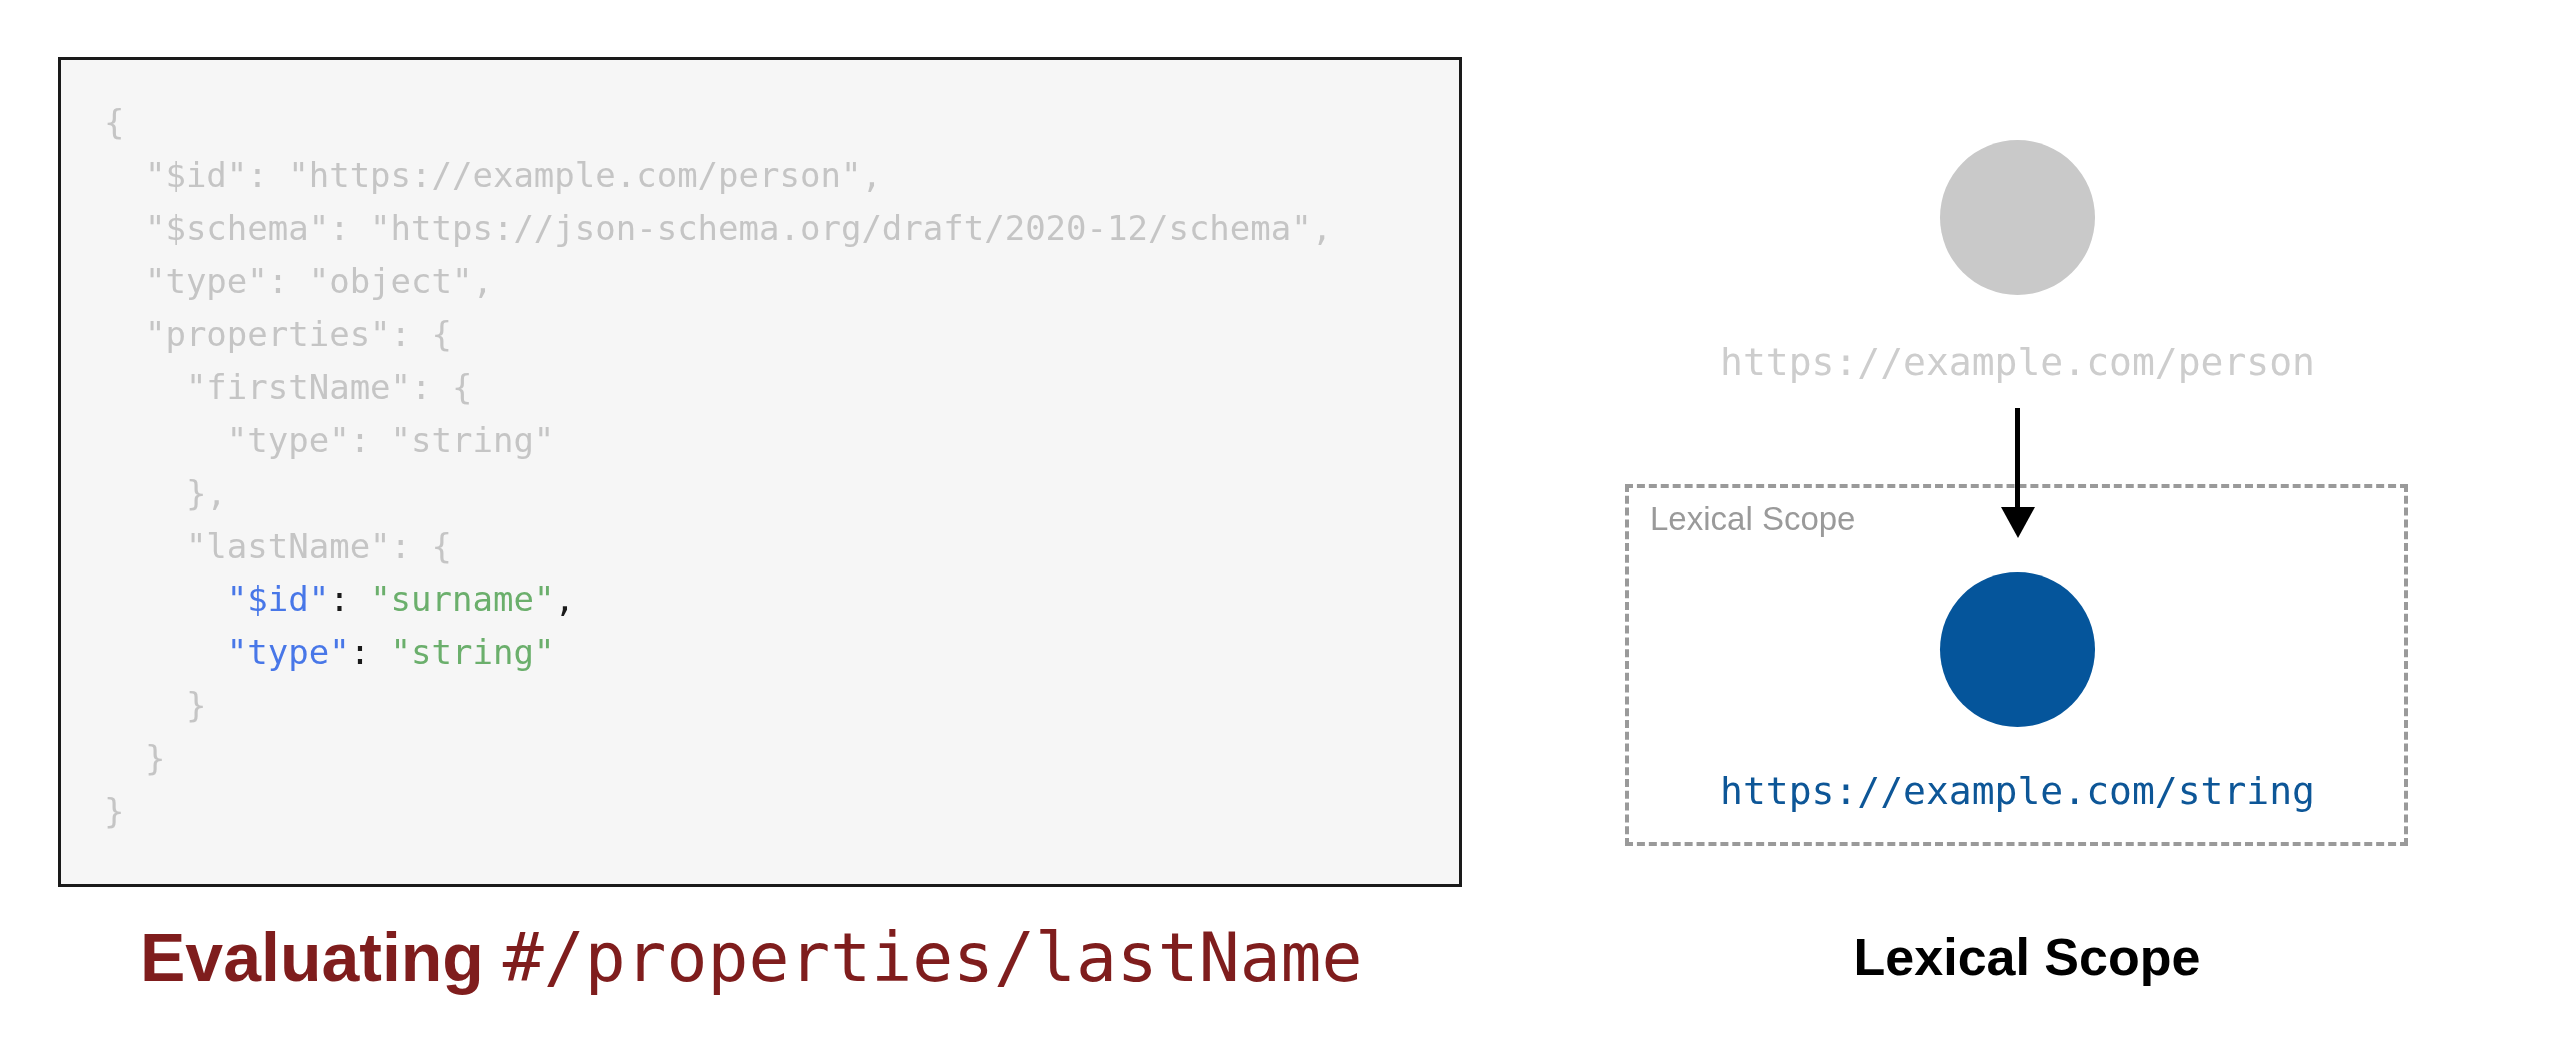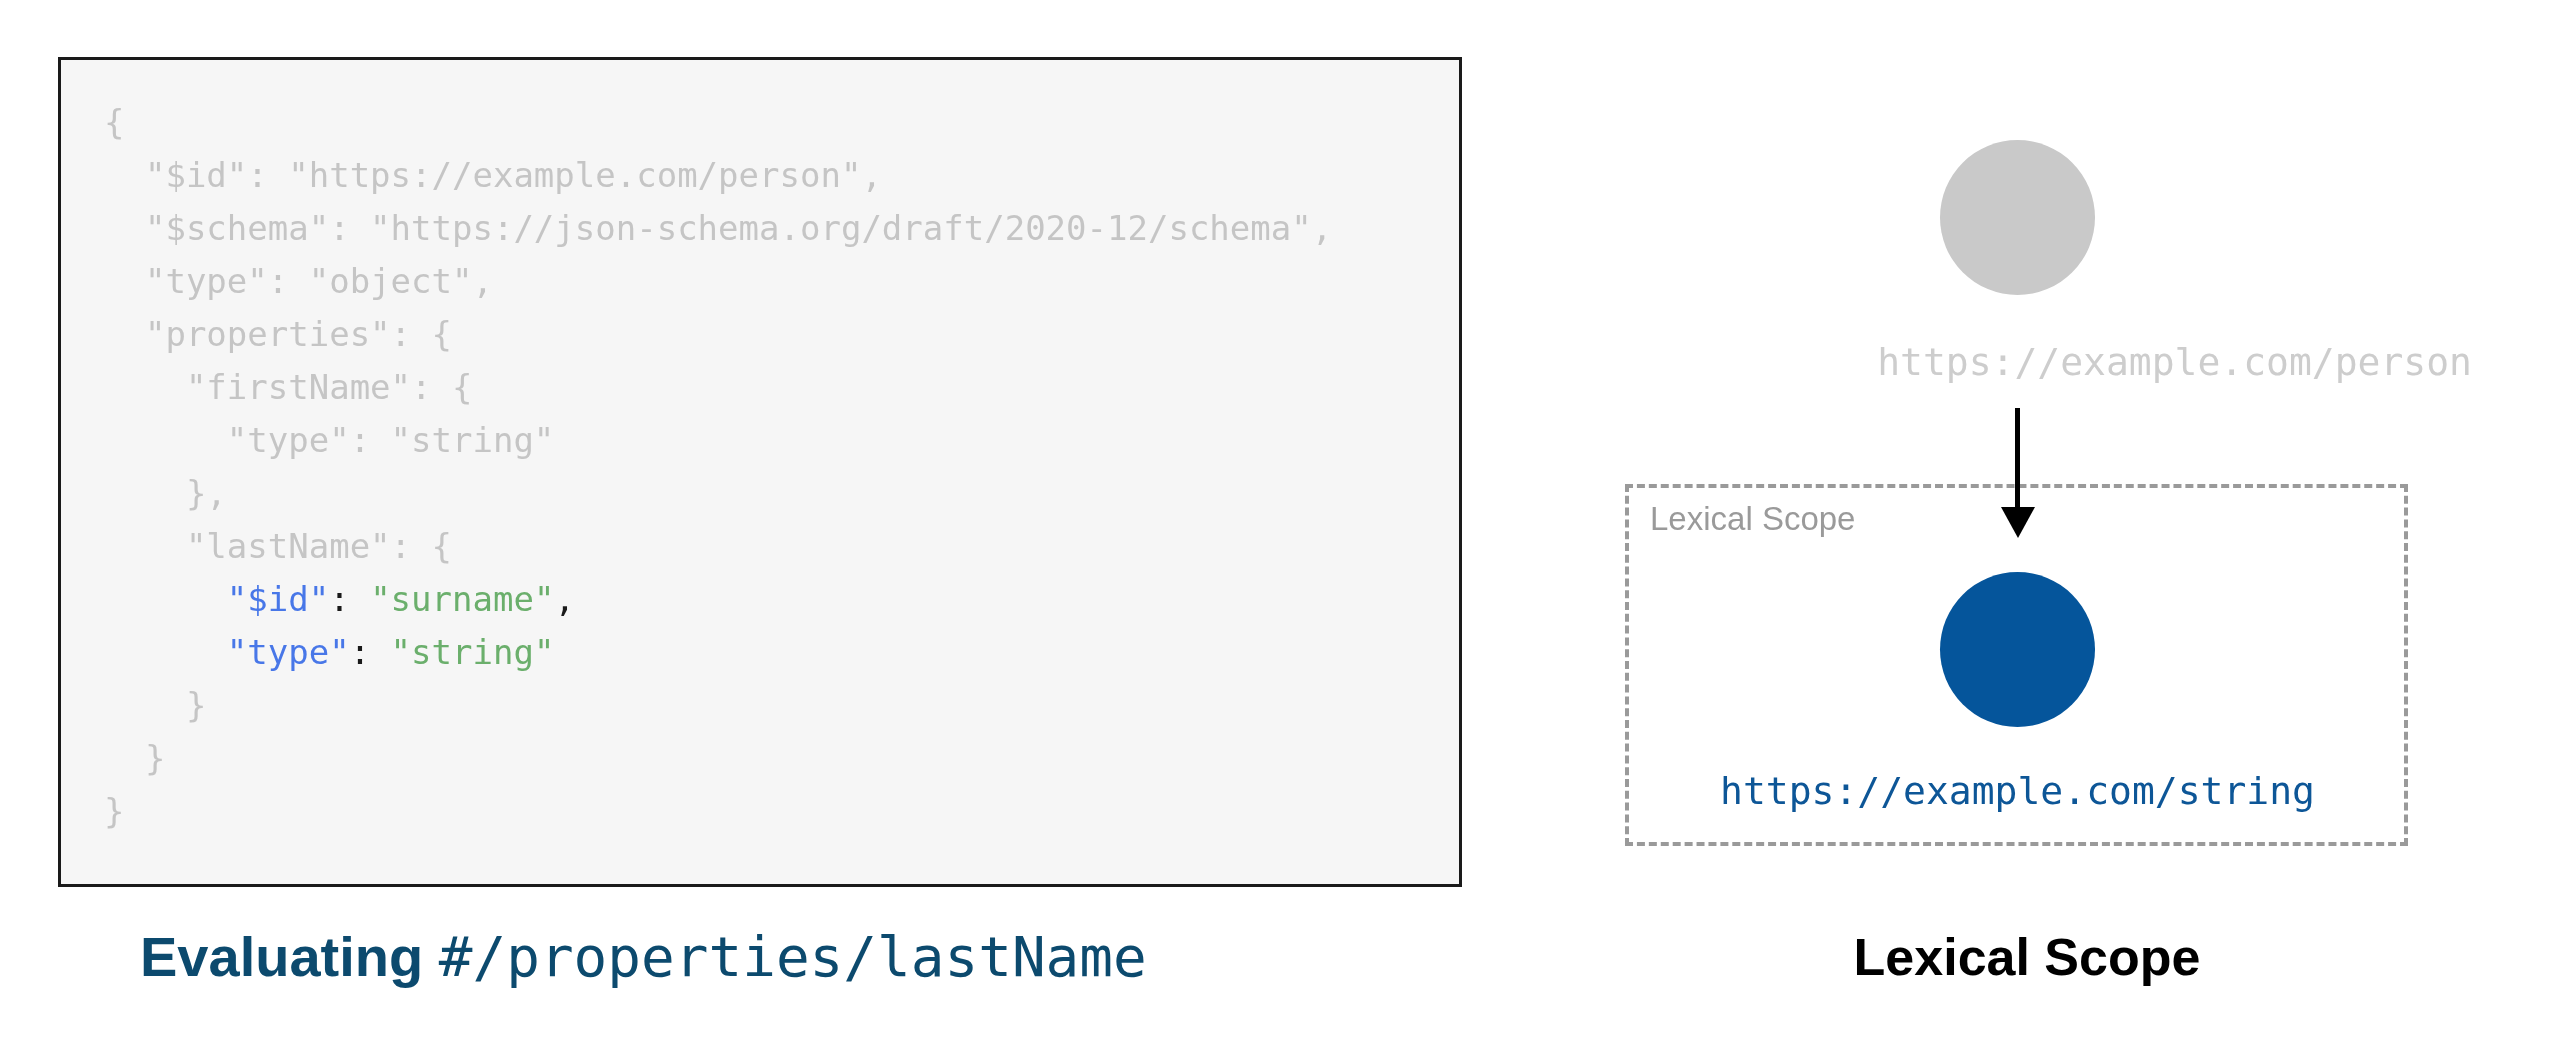--- a/index.html
+++ b/index.html
@@ -39,24 +39,24 @@
   .code-line { white-space: pre; }
   .seg-dim   { color: var(--code-dim,   #c5c5c5); }
   .seg-key   { color: var(--code-key,   #4877e8); }
   .seg-str   { color: var(--code-str,   #6baf6c); }
   .seg-punct { color: var(--code-punct, #1a1a1a); }
 
   .eval-caption {
     position: absolute;
     left: 140px;
     top: 931px;
-    font-size: 56px;
+    font-size: 68px;
     line-height: 52px;
     white-space: nowrap;
-    color: #0c4a6e;
+    color: #7f1d1d;
   }
   .eval-caption .cap-bold {
     font-family: "Liberation Sans", sans-serif;
     font-weight: bold;
   }
   .eval-caption .cap-mono {
     font-family: "DejaVu Sans Mono", monospace;
     font-weight: normal;
   }
 
@@ -84,21 +84,20 @@
     width: 909px;
     text-align: center;
     font-family: "DejaVu Sans Mono", monospace;
     font-size: 38px;
     line-height: 52px;
     white-space: nowrap;
   }
   .uri-parent {
     top: 336px;
     color: var(--uri-parent, #cdcdcd);
-    text-align: right;
   }
   .uri-child {
     top: 765px;
     color: var(--uri-child, #0d5697);
     z-index: 3;
   }
 
   .arrow-shaft {
     position: absolute;
     left: 2015px;

